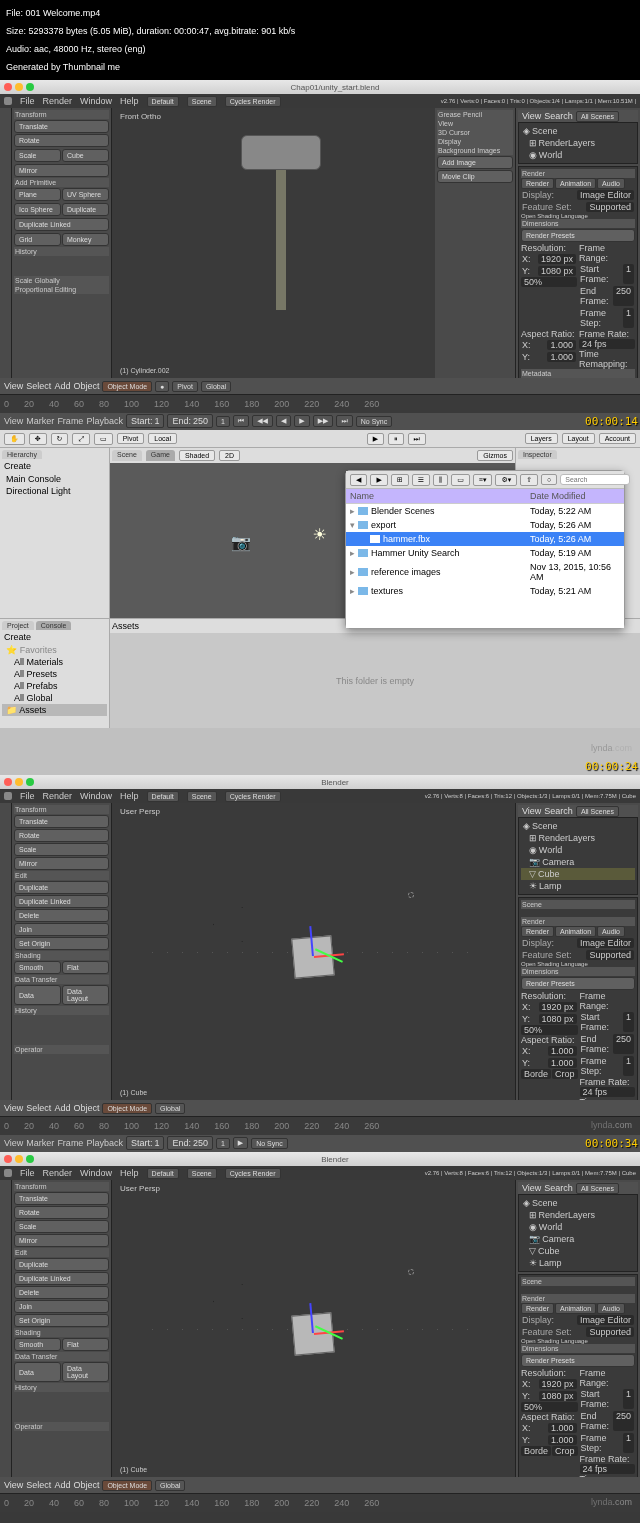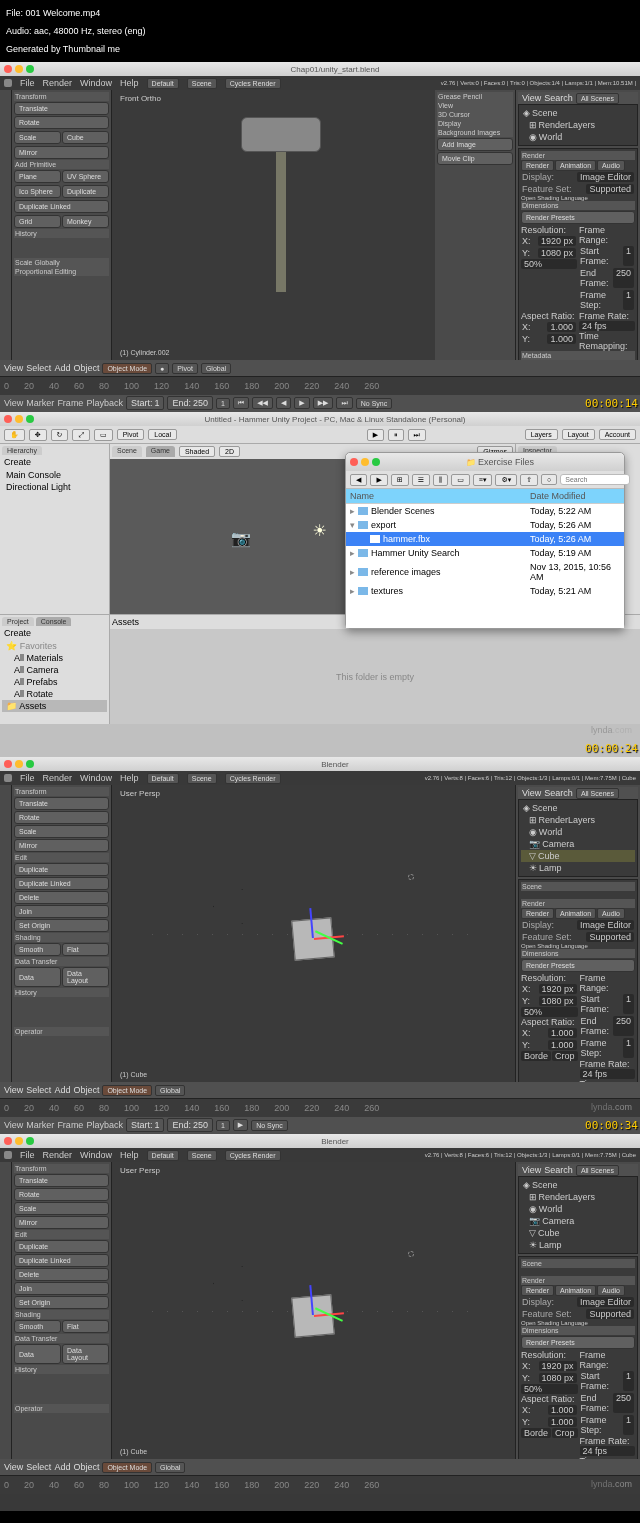--- a/index.html
+++ b/index.html
@@ -49,21 +49,21 @@
 .unity-scene{flex:1;background:#5a5a5a;position:relative;}
 .unity-insp{width:125px;background:#ddd;border-left:1px solid #aaa;padding:2px;font-size:7px;}
 .unity-bottom{height:110px;background:#ddd;display:flex;border-top:1px solid #aaa;}
 .unity-proj{width:110px;border-right:1px solid #aaa;padding:2px;font-size:7px;}
 .unity-assets{flex:1;background:#c8c8c8;display:flex;align-items:center;justify-content:center;font-size:7px;color:#888;}
 
 .finder{position:absolute;top:40px;right:15px;width:280px;background:#f5f5f5;border:1px solid #999;border-radius:5px;box-shadow:0 3px 10px rgba(0,0,0,0.4);}
 .finder-title{height:18px;background:linear-gradient(#e8e8e8,#d0d0d0);display:flex;align-items:center;padding:0 4px;border-radius:5px 5px 0 0;}
 .finder-toolbar{height:18px;background:#e0e0e0;border-bottom:1px solid #bbb;display:flex;align-items:center;padding:0 4px;gap:3px;}
 .finder-search{margin-left:auto;background:#fff;border:1px solid #bbb;border-radius:3px;padding:1px 4px;font-size:7px;width:70px;}
-.finder-header{display:flex;background:#7dd3fc;border-bottom:1px solid #ccc;font-size:7px;color:#555;padding:2px 4px;justify-content:center;}
+.finder-header{display:flex;background:#c4b5fd;border-bottom:1px solid #ccc;font-size:7px;color:#555;padding:2px 4px;justify-content:center;}
 .finder-col1{flex:1;}
 .finder-col2{width:90px;}
 .finder-body{background:#fff;}
 .finder-row{display:flex;padding:2px 4px;font-size:7px;align-items:center;}
 .finder-row.sel{background:#3b82f6;color:#fff;}
 .finder-row .icon{width:10px;height:8px;background:#7bb8e8;margin-right:3px;}
 .finder-row.sel .icon{background:#fff;}
 .finder-row .arrow{width:8px;color:#888;}
 
 .cube{position:absolute;top:45%;left:45%;width:40px;height:40px;background:#b8b8b8;border:1px solid #666;transform:rotate(-5deg);}
@@ -77,20 +77,21 @@
 .hammer-handle{width:10px;height:140px;background:#776;margin:0 auto;}
 .tab{background:#666;padding:1px 5px;border-radius:3px 3px 0 0;font-size:7px;}
 .tab.active{background:#4a4a4a;}
 .icon-sm{display:inline-block;width:8px;height:8px;background:#888;border-radius:2px;}
 </style>
 </head>
 <body>
 
 <div class="header">
   <div>File: 001 Welcome.mp4</div>
+  <div>Size: 5293378 bytes (5.05 MiB), duration: 00:00:47, avg.bitrate: 901 kb/s</div>
   <div>Audio: aac, 48000 Hz, stereo (eng)</div>
   <div>Generated by Thumbnail me</div>
 </div>
 
 <div class="pane pane1">
   <div class="titlebar">
     <div class="traffic">
         <div class="tl r"></div>
         <div class="tl y"></div>
         <div class="tl g"></div>
@@ -279,28 +280,20 @@
       <span class="btn">▶</span>
       <span class="btn">▶▶</span>
       <span class="btn">⏭</span>
       <span class="btn">No Sync</span>
     </div>
   </div>
   <div class="timestamp">00:00:14</div>
 </div>
 
 <div class="pane pane2">
-  <div class="titlebar">
-    <div class="traffic">
-        <div class="tl r"></div>
-        <div class="tl y"></div>
-        <div class="tl g"></div>
-      </div>
-    <div class="titlebar-text">Untitled - Hammer Unity Project - PC, Mac &amp; Linux Standalone (Personal)</div>
-  </div>
   <div class="unity-top">
     <span class="unity-btn">✋</span>
     <span class="unity-btn">✥</span>
     <span class="unity-btn">↻</span>
     <span class="unity-btn">⤢</span>
     <span class="unity-btn">▭</span>
     <span class="unity-btn">Pivot</span>
     <span class="unity-btn">Local</span>
     <span style="margin:0 auto;"></span>
     <span class="unity-btn">▶</span>
@@ -341,42 +334,34 @@
   </div>
   <div class="unity-bottom">
     <div class="unity-proj">
       <div style="display:flex;gap:2px;">
         <span class="tab active" style="background:#ccc;color:#333;">Project</span>
         <span class="tab" style="background:#aaa;color:#333;">Console</span>
       </div>
       <div style="padding:2px;">Create</div>
       <div style="padding:1px 4px;color:#888;">⭐ <span>Favorites</span></div>
       <div style="padding:1px 12px;">All Materials</div>
-      <div style="padding:1px 12px;">All Camera</div>
+      <div style="padding:1px 12px;">All Presets</div>
       <div style="padding:1px 12px;">All Prefabs</div>
-      <div style="padding:1px 12px;">All Rotate</div>
+      <div style="padding:1px 12px;">All Global</div>
       <div style="padding:1px 4px;background:#b8b8b8;">📁 <span>Assets</span></div>
     </div>
     <div style="flex:1;display:flex;flex-direction:column;">
       <div style="background:#ddd;padding:2px;font-size:7px;"><span>Assets</span></div>
       <div class="unity-assets">
           <span>This folder is empty</span>
         </div>
     </div>
   </div>
 
   <div class="finder">
-    <div class="finder-title">
-      <div class="traffic">
-          <div class="tl r"></div>
-          <div class="tl y"></div>
-          <div class="tl g"></div>
-        </div>
-      <div class="titlebar-text">📁 <span>Exercise Files</span></div>
-    </div>
     <div class="finder-toolbar">
       <span class="unity-btn">◀</span>
       <span class="unity-btn">▶</span>
       <span class="unity-btn">⊞</span>
       <span class="unity-btn">☰</span>
       <span class="unity-btn">⫼</span>
       <span class="unity-btn">▭</span>
       <span class="unity-btn">≡▾</span>
       <span class="unity-btn">⚙▾</span>
       <span class="unity-btn">⇧</span>

